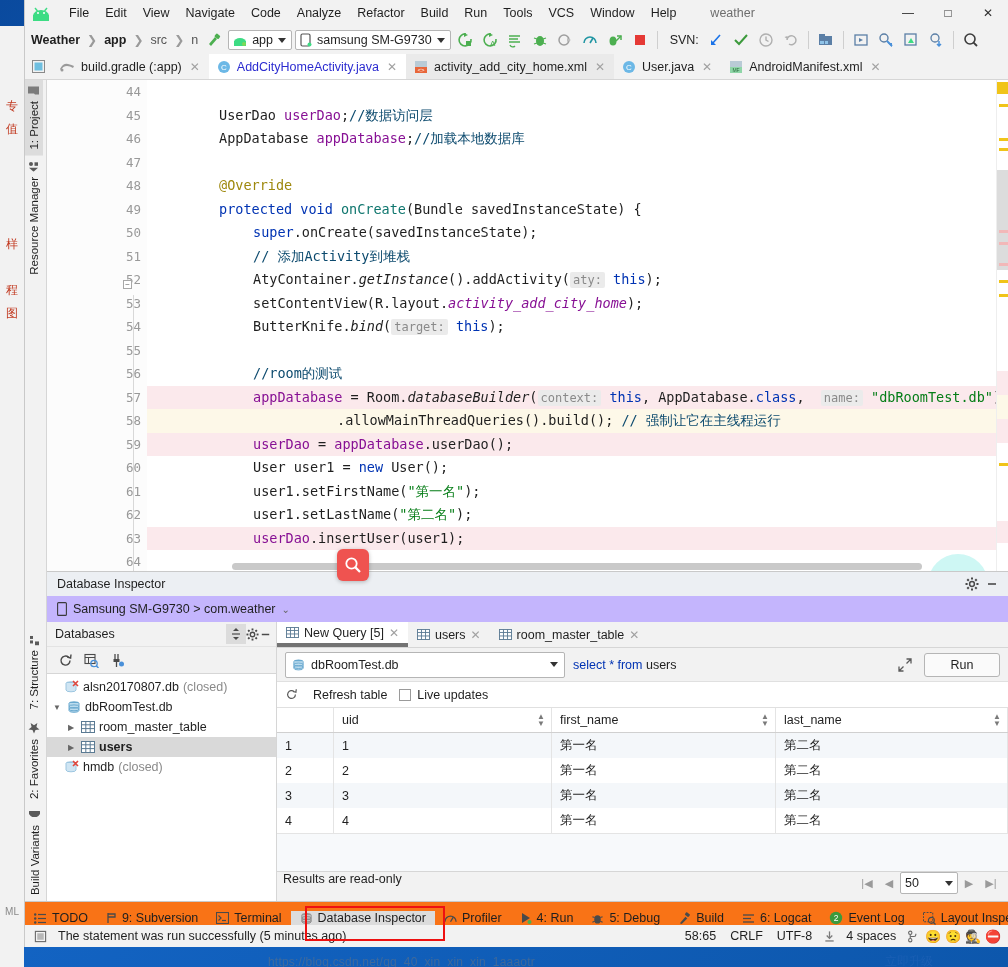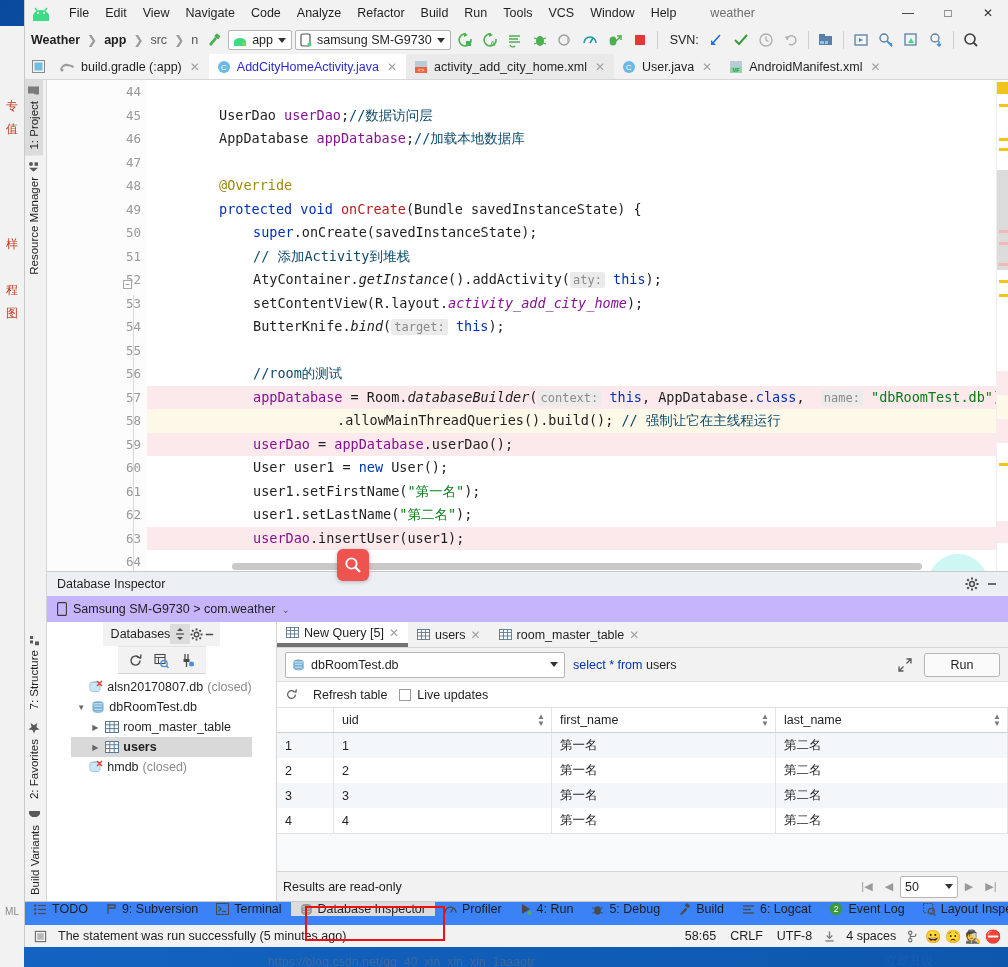--- a/index.html
+++ b/index.html
@@ -72,21 +72,21 @@
   .fold { position:absolute; left:76px; width:9px;height:9px; border:1px solid #a7a7a7; background:#fff; color:#666; font-size:8px; line-height:7px; text-align:center; }
   .codearea { flex:1 1 auto; position:relative; font-family:"DejaVu Sans Mono", monospace; font-size:13.5px; overflow:hidden; }
   .cline { height:23.5px; line-height:23.5px; white-space:pre; padding-left:10px; position:relative; }
   .cline.bpline { background:#fbe9ec; }
   .cline.curline { background:#fdf8e8; }
   .kw { color:#0033b3; }
   .str { color:#067d17; }
   .cmt { color:#0c4a6e; }
   .anno { color:#9e880d; }
   .fld { color:#871094; }
-  .mth { color:#b91c1c; }
+  .mth { color:#0f766e; }
   .ital { font-style:italic; }
   .hint { background:#ebebeb; color:#8a8a8a; border-radius:2px; padding:1px 3px; font-size:12px; }
   .fldit { color:#871094; font-style:italic; }
   .hscroll { position:absolute; left:100px; right:0; bottom:0; height:9px; }
   .hscroll .thumb { position:absolute; left:85px; width:690px; top:1px; height:7px; background:#c9c9c9; border-radius:4px; }
   .marker-gutter { width:12px; background:#fff; position:relative; flex:0 0 12px; border-left:1px solid #eee; }
   .mk { position:absolute; left:2px; width:9px; height:3px; }
   .mk.wide { left:0; width:12px; }
   .searchbubble {
     position:absolute; left:337px; top:549px; width:32px; height:32px;
@@ -94,21 +94,21 @@
     box-shadow:0 1px 4px rgba(0,0,0,.25); z-index:40;
   }
   .bubble-big { position:absolute; right:8px; top:474px; width:60px; height:60px; border-radius:50%; background:rgba(165,240,235,.55); z-index:5;}
   
   .dbpanel { flex:0 0 auto; display:flex; flex-direction:column; background:#f2f2f2; border-top:1px solid #c9c9c9; height:330px; }
   .dbtitle { height:24px; display:flex; align-items:center; padding:0 6px 0 10px; background:#eceff3; font-size:12.5px; }
   .dbtitle .sp { flex:1 1 auto; }
   .dbtitle .ic { width:20px;height:20px;display:flex;align-items:center;justify-content:center; }
   .dbsub { height:26px; display:flex; align-items:center; gap:6px; padding:0 10px; font-size:12.5px; background:#c4b5fd; }
   .dbbody { flex:1 1 auto; display:flex; min-height:0; }
-  .dbleft { width:230px; flex:0 0 230px; display:flex; flex-direction:column; border-right:1px solid #d6d6d6; background:#fff;align-items:center; }
+  .dbleft { width:230px; flex:0 0 230px; display:flex; flex-direction:column; border-right:1px solid #d6d6d6; background:#fff; }
   .dbleft-hdr { height:24px; display:flex; align-items:center; padding:0 4px 0 8px; background:#f2f2f2; font-size:12.5px; }
   .dbleft-hdr .sp { flex:1 1 auto; }
   .dbleft-tools { height:28px; display:flex; align-items:center; gap:2px; padding:0 6px; background:#f2f2f2; border-top:1px solid #e3e3e3; border-bottom:1px solid #d6d6d6; }
   .dbtree { flex:1 1 auto; padding-top:3px; overflow:hidden; }
   .trow { height:20px; display:flex; align-items:center; gap:4px; font-size:12.5px; padding-left:4px; white-space:nowrap; }
   .trow.sel { background:#d9d9d9; }
   .arrow { width:12px; text-align:center; color:#666; font-size:8px; }
   .closed { color:#8a8a8a; }
   .dbright { flex:1 1 auto; display:flex; flex-direction:column; min-width:0; background:#fff; }
   .qtabs { height:26px; display:flex; align-items:stretch; background:#f2f2f2; border-bottom:1px solid #d6d6d6; }
@@ -128,27 +128,27 @@
   .ghead { height:25px; display:flex; background:#fff; border-bottom:1px solid #d0d0d0; font-size:12.5px; }
   .gcell { display:flex; align-items:center; padding:0 8px; border-right:1px solid #e4e4e4; overflow:hidden; white-space:nowrap; }
   .ghead .gcell { position:relative; color:#1f1f1f; }
   .sorticon { position:absolute; right:6px; color:#7a7a7a; font-size:8px; line-height:7px; }
   .grow { height:25px; display:flex; font-size:12.5px; }
   .grow.alt { background:#f4f7fa; }
   .c-idx { width:57px; flex:0 0 57px; border-right:1px solid #e4e4e4; }
   .c-uid { width:218px; flex:0 0 218px; }
   .c-first { width:224px; flex:0 0 224px; }
   .c-last { flex:1 1 auto; }
-  .gfoot { height:30px; display:flex; align-items:center; padding:0 6px; background:#f2f2f2; border-top:1px solid #d6d6d6; font-size:12.5px; }
+  .gfoot { height:30px; display:flex; align-items:flex-start; padding:0 6px; background:#f2f2f2; border-top:1px solid #d6d6d6; font-size:12.5px; }
   .gfoot .sp { flex:1 1 auto; }
   .pagebtn { width:22px;height:22px;display:flex;align-items:center;justify-content:center;color:#9a9a9a;font-size:11px; }
   .pagesel { width:58px; height:22px; border:1px solid #b5b5b5; background:#fff; display:flex; align-items:center; padding:0 4px; font-size:12.5px; border-radius:2px;}
   .pagesel .sp { flex:1 1 auto; }
   
-  .toolwin { height:24px; display:flex; align-items:flex-start; background:#3b82f6; border-top:1px solid #c9c9c9; flex:0 0 24px; }
+  .toolwin { height:24px; display:flex; align-items:flex-end; background:#f97316; border-top:1px solid #c9c9c9; flex:0 0 24px; }
   .twitem { display:flex; align-items:center; gap:5px; padding:0 9px; font-size:12.5px; white-space:nowrap; }
   .twitem.sel { background:#dcdcdc; }
   .statusbar { height:22px; display:flex; align-items:center; background:#f2f2f2; padding:0 4px; font-size:12.5px; flex:0 0 22px; position:relative; }
   .statusbar .sp { flex:1 1 auto; }
   .sbitem { padding:0 7px; color:#1f1f1f; white-space:nowrap; }
   .leftstrip { position:absolute; left:0; top:26px; width:24px; bottom:0; background:#f2f2f2; display:flex; flex-direction:column; }
   .lsrow { height:23px; display:flex; align-items:center; justify-content:center; font-size:12px; color:#5a5a5a; }
   .cnchar { font-size:12px; color:#c23b22; }
   .redbox {
     position:absolute; border:2px solid #ee1111; pointer-events:none; z-index:60;

